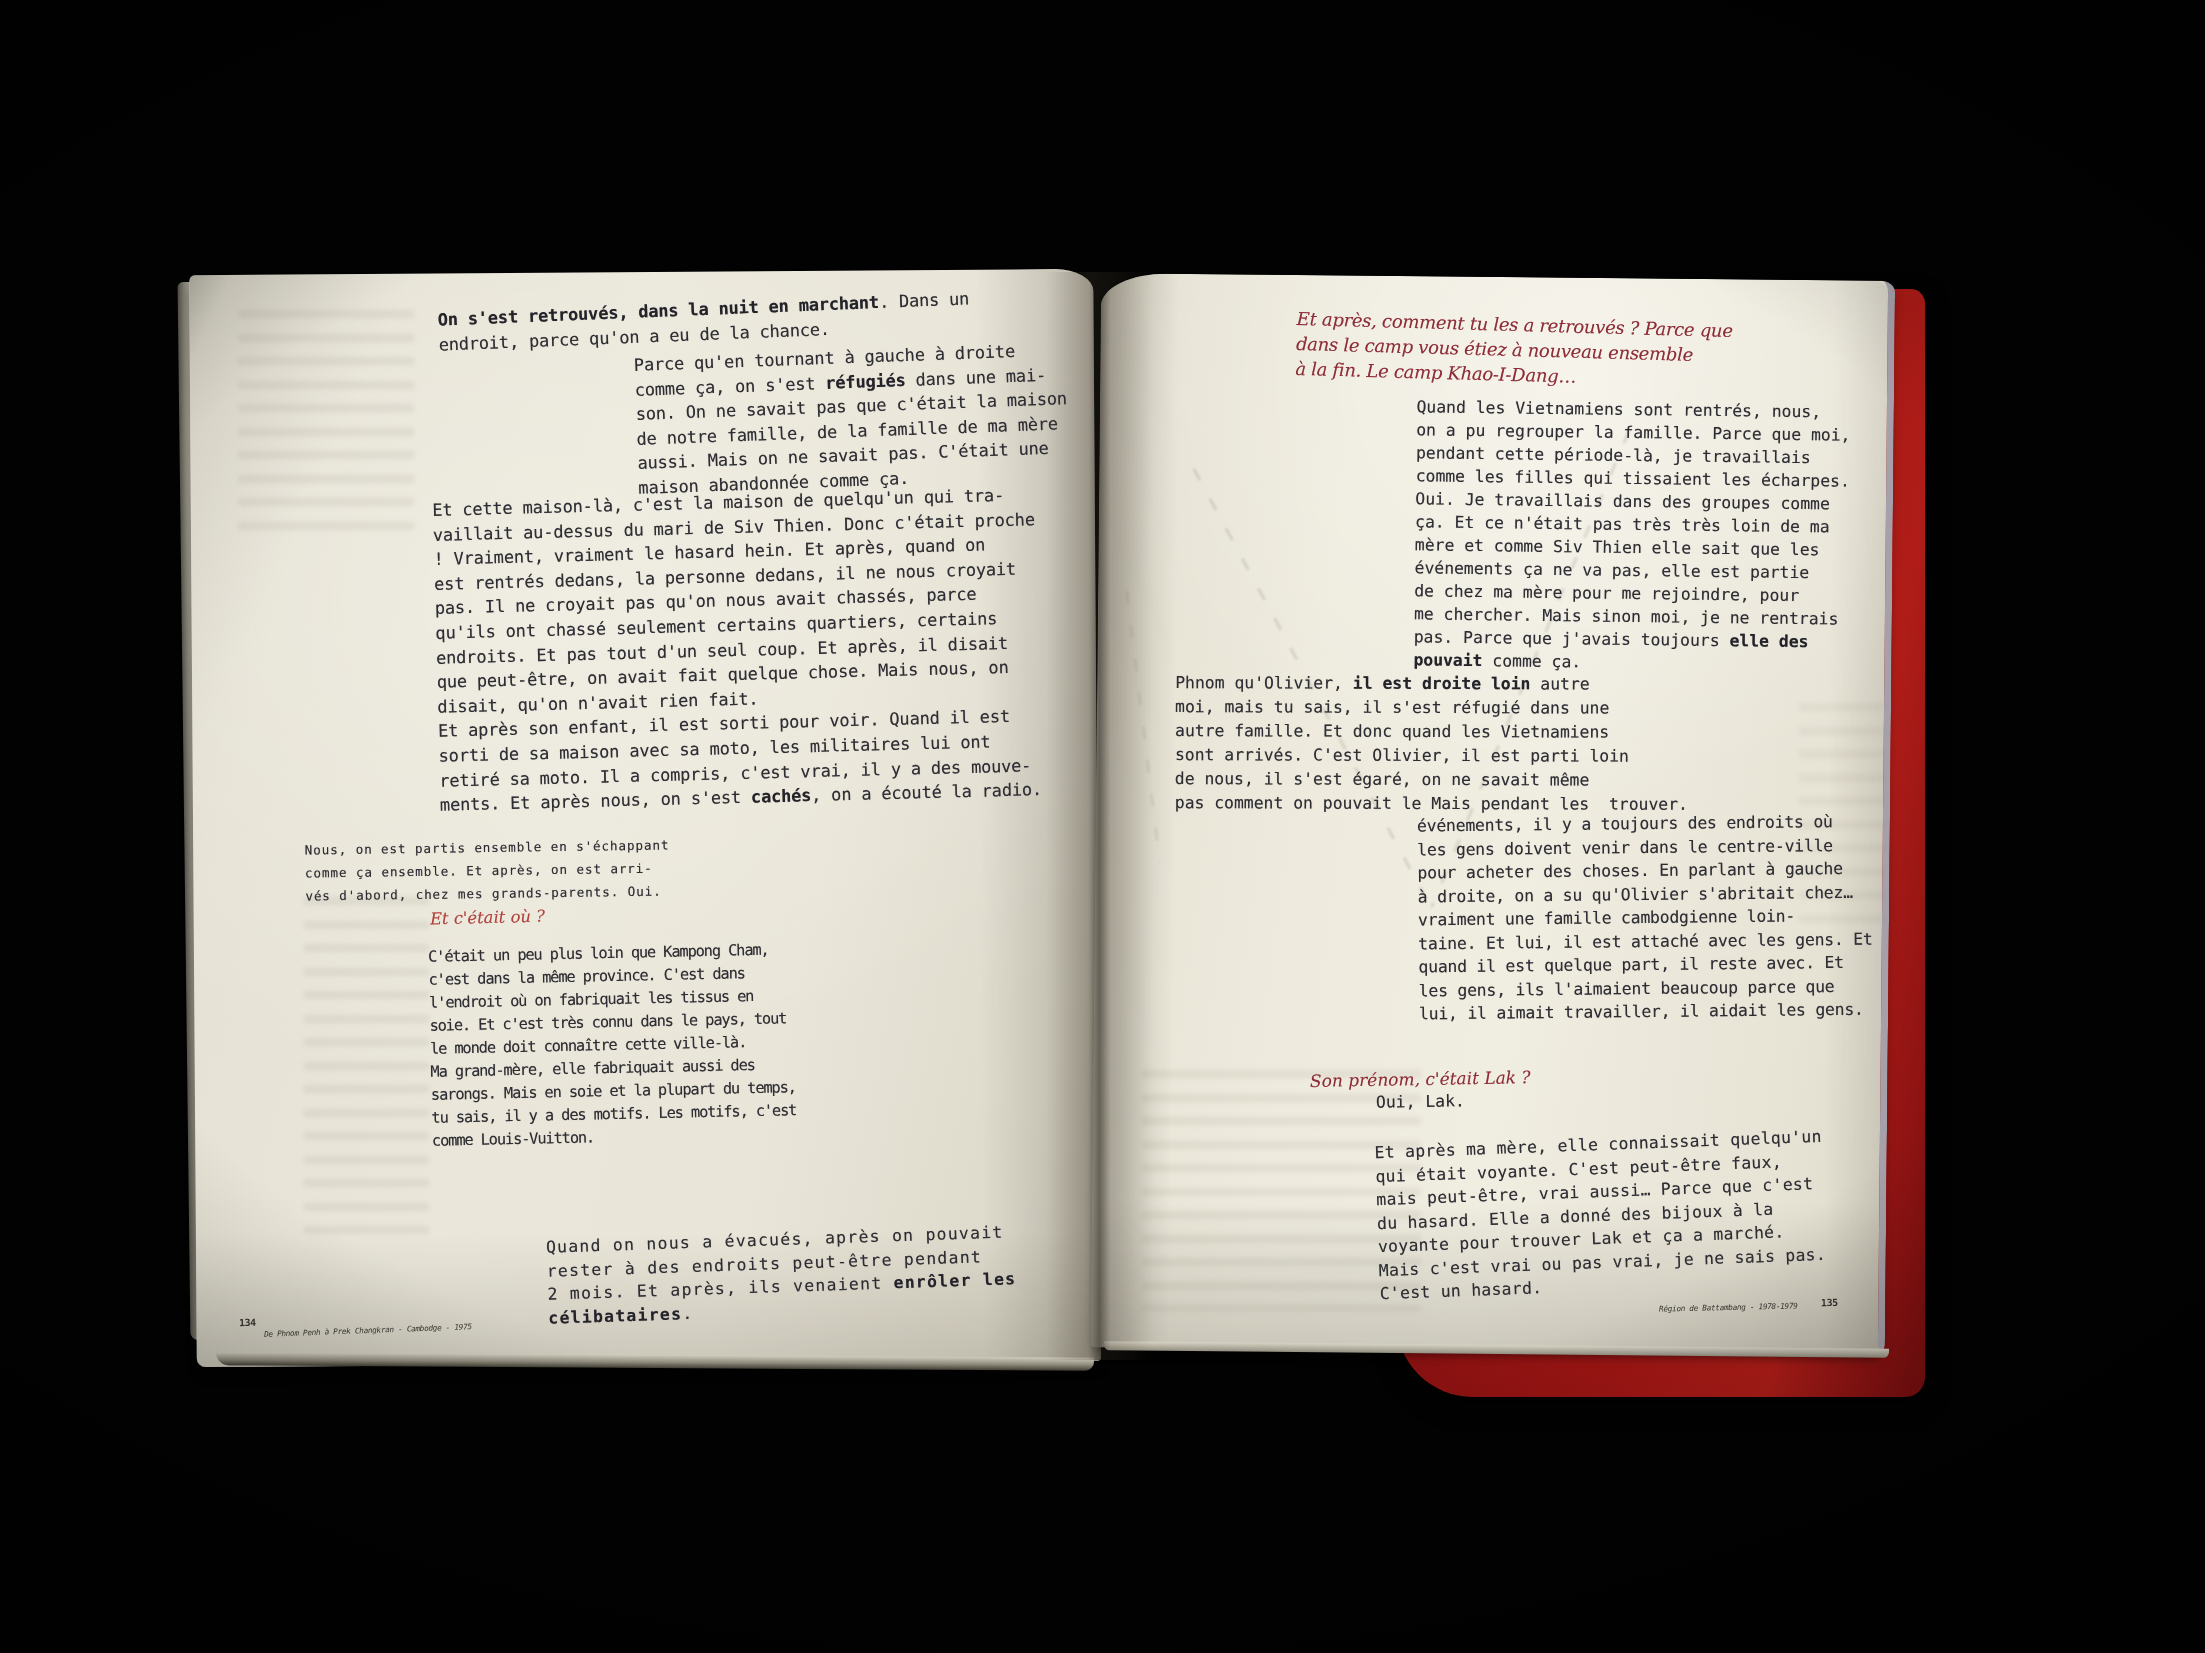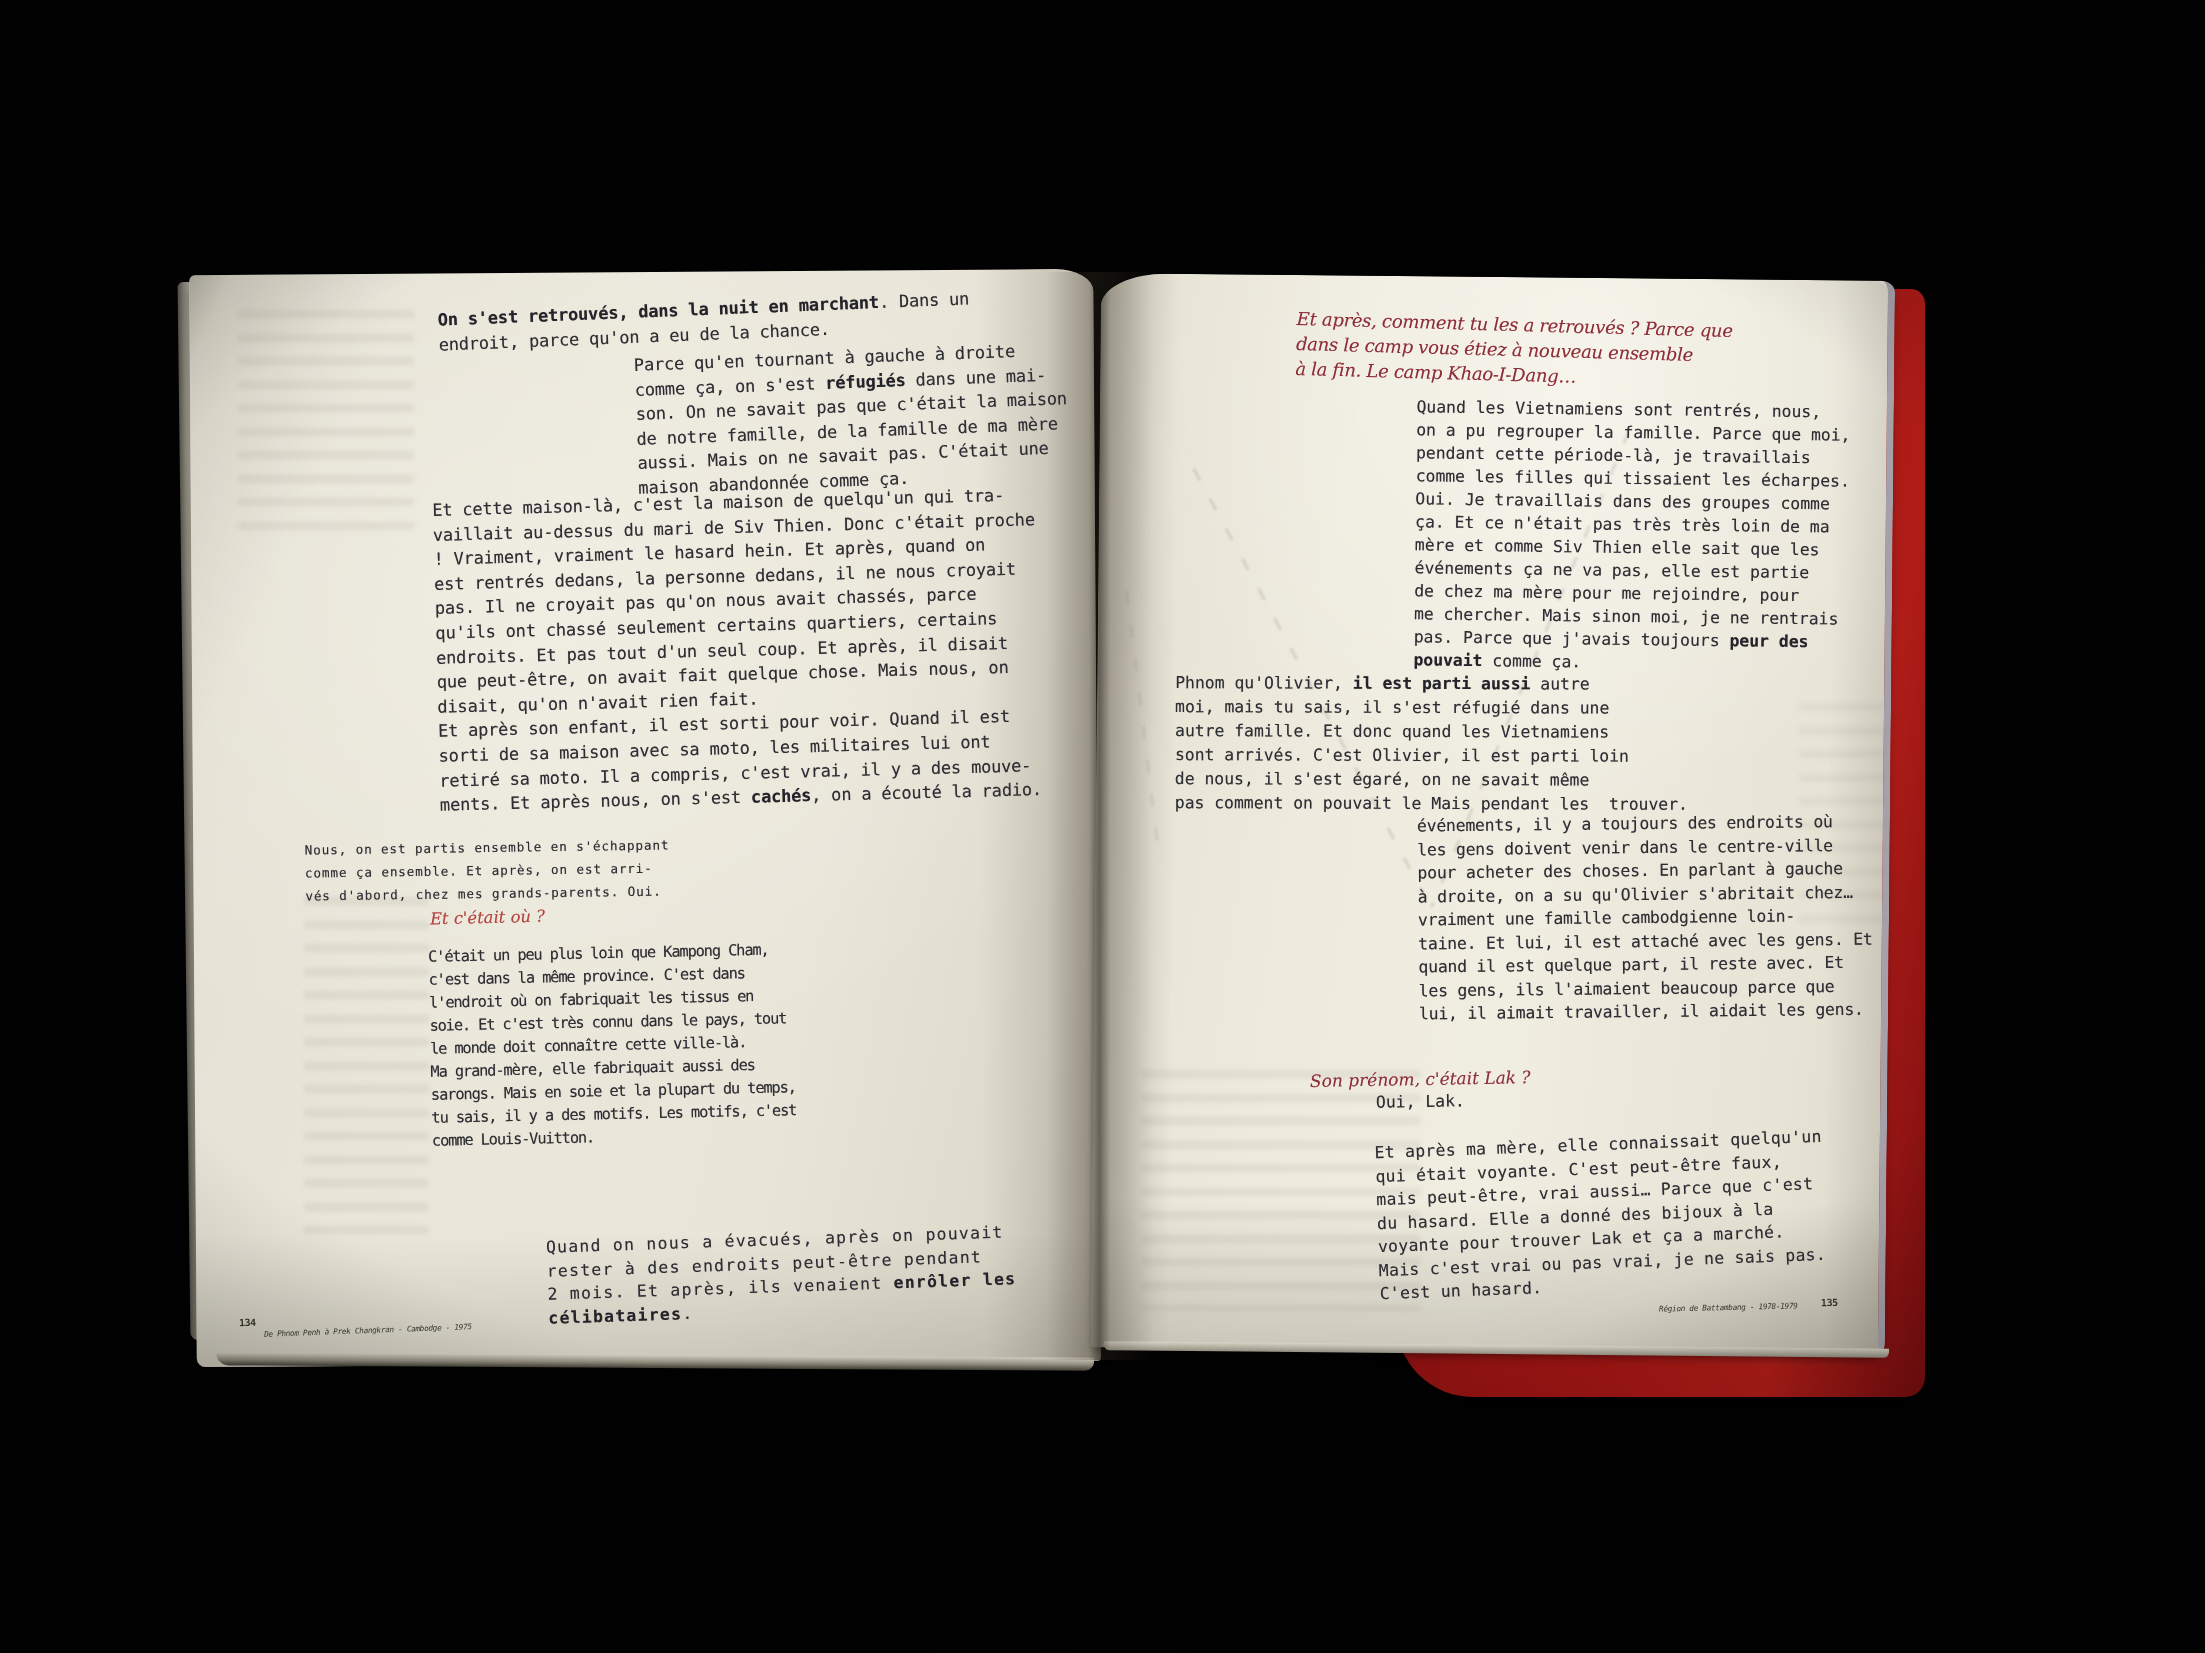--- a/index.html
+++ b/index.html
@@ -165,26 +165,26 @@
       <div class="tl"><span>Quand les Vietnamiens sont rentrés, nous,</span></div>
       <div class="tl"><span>on a pu regrouper la famille. Parce que moi,</span></div>
       <div class="tl"><span>pendant cette période-là, je travaillais</span></div>
       <div class="tl"><span>comme les filles qui tissaient les écharpes.</span></div>
       <div class="tl"><span>Oui. Je travaillais dans des groupes comme</span></div>
       <div class="tl"><span>ça. Et ce n'était pas très très loin de ma</span></div>
       <div class="tl"><span>mère et comme Siv Thien elle sait que les</span></div>
       <div class="tl"><span>événements ça ne va pas, elle est partie</span></div>
       <div class="tl"><span>de chez ma mère pour me rejoindre, pour</span></div>
       <div class="tl"><span>me chercher. Mais sinon moi, je ne rentrais</span></div>
-      <div class="tl"><span>pas. Parce que j'avais toujours </span><span class="b">peur des</span></div>
+      <div class="tl"><span>pas. Parce que j'avais toujours </span><span class="b">elle des</span></div>
       <div class="tl"><span class="b">pouvait</span><span> comme ça.</span></div>
     </div>
 
   <div class="tb" style="left:1175px;top:672px;font-size:16.4px;line-height:24px;letter-spacing:0px;transform:rotate(0.2deg);">
-      <div class="tl"><span>Phnom qu'Olivier, </span><span class="b">il est parti aussi</span><span> autre</span></div>
+      <div class="tl"><span>Phnom qu'Olivier, </span><span class="b">il est droite loin</span><span> autre</span></div>
       <div class="tl"><span>moi, mais tu sais, il s'est réfugié dans une</span></div>
       <div class="tl"><span>autre famille. Et donc quand les Vietnamiens</span></div>
       <div class="tl"><span>sont arrivés. C'est Olivier, il est parti loin</span></div>
       <div class="tl"><span>de nous, il s'est égaré, on ne savait même</span></div>
       <div class="tl"><span>pas comment on pouvait le Mais pendant les  trouver.</span></div>
     </div>
 
   <div class="tb" style="left:1418px;top:812px;font-size:16.4px;line-height:23.5px;letter-spacing:-0.2px;transform:rotate(-0.6deg);">
       <div class="tl"><span>événements, il y a toujours des endroits où</span></div>
       <div class="tl"><span>les gens doivent venir dans le centre-ville</span></div>

